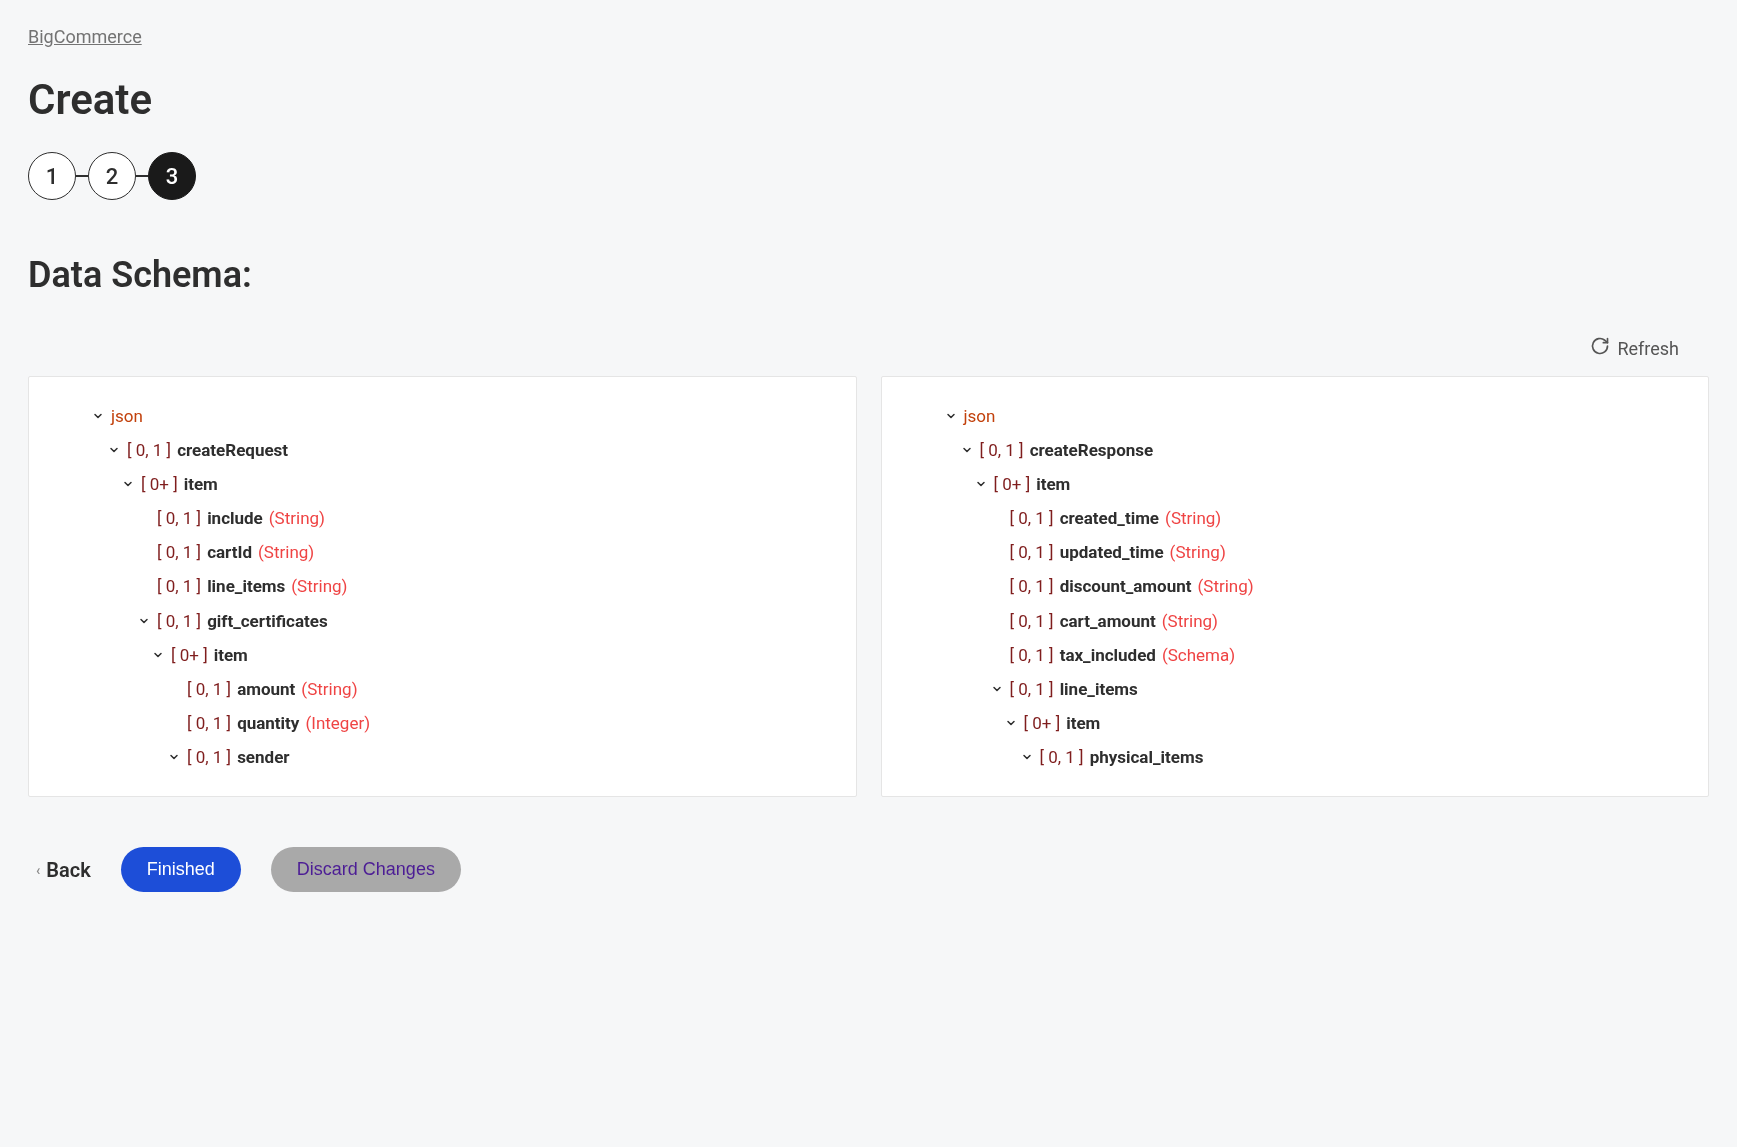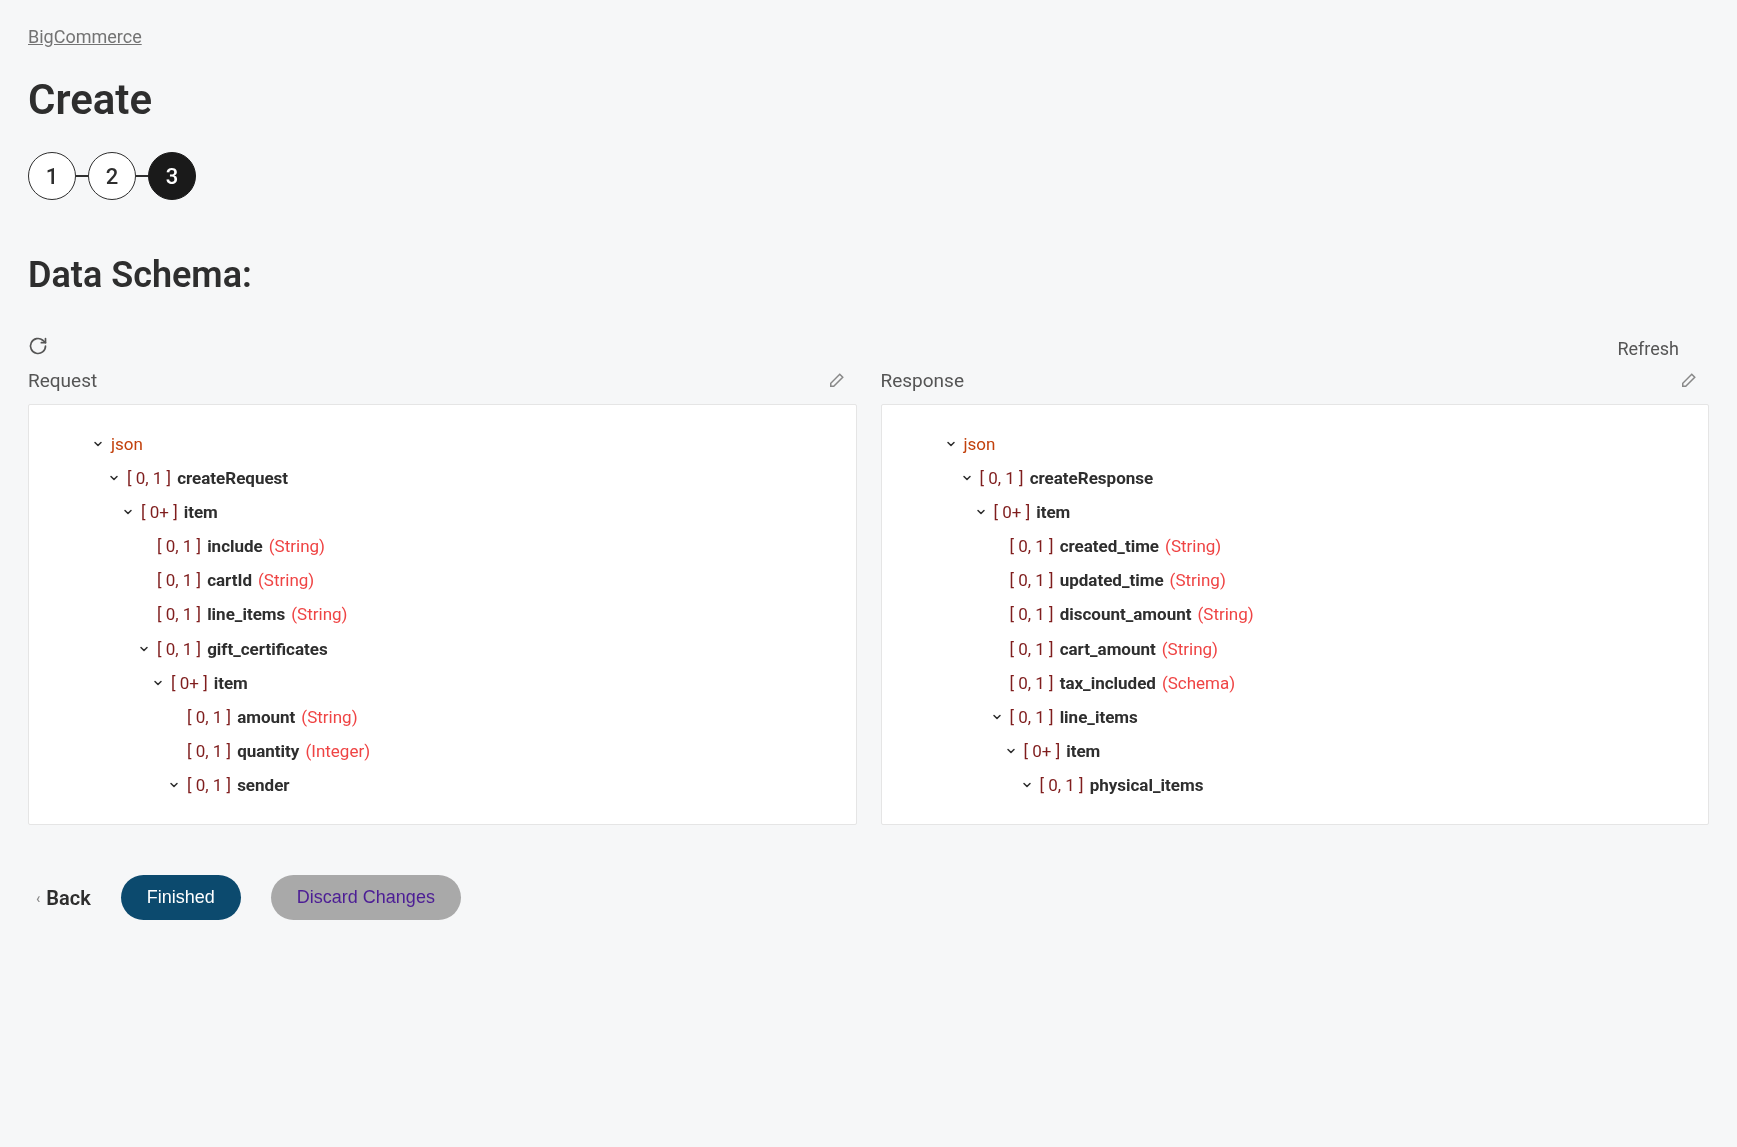--- a/index.html
+++ b/index.html
@@ -50,24 +50,24 @@
       height: 1.5px;
       background: #2e2e2e;
     }
     h2.section-title {
       font-size: 36px;
       font-weight: 600;
       margin-bottom: 40px;
     }
     .refresh-row {
       display: flex;
-      justify-content: space-between;
+      justify-content: flex-end;
       align-items: center;
       gap: 7px;
-      margin-bottom: 9px;
+      margin-bottom: 16px;
       padding-right: 30px;
       font-size: 18px;
       color: #555;
     }
     .refresh-row svg { width: 20px; height: 20px; }
     .panels {
       display: flex;
       gap: 24px;
       align-items: flex-start;
     }
@@ -132,21 +132,21 @@
     }
     .back-link .arr { font-size: 14px; color: #888; }
     .btn {
       border: none;
       border-radius: 999px;
       padding: 12px 26px;
       font-size: 18px;
       font-weight: 500;
       cursor: pointer;
     }
-    .btn-primary { background: #0c4a6e; color: #fff; }
+    .btn-primary { background: #1d4ed8; color: #fff; }
     .btn-secondary { background: #a9a9a9; color: #4c1d95; }
   </style>
 </head>
 <body>
 
 
 
 <a class="breadcrumb">BigCommerce</a>
 
 <h1 class="page-title">Create</h1>
@@ -166,28 +166,20 @@
     <svg viewBox="0 0 24 24" fill="none" stroke="#555" stroke-width="2" stroke-linecap="round" stroke-linejoin="round">
         <path d="M21 12a9 9 0 1 1-3.2-6.9L21 8"></path>
         <path d="M21 3v5h-5"></path>
       </svg>
   </span>
   <span>Refresh</span>
 </div>
 
 <div class="panels">
   <div class="panel-col">
-    <div class="panel-header">
-      <span class="lbl">Request</span>
-      <span class="pencil">
-        <svg viewBox="0 0 24 24" fill="none" stroke="currentColor" stroke-width="2">
-            <path d="M17 3l4 4-12 12H5v-4L17 3z"></path>
-          </svg>
-      </span>
-    </div>
     <div class="panel" id="request-panel">
         <div class="node indent-0">
           <span class="chev">
             <svg viewBox="0 0 24 24" fill="none" stroke="#2e2e2e" stroke-width="3" stroke-linecap="round" stroke-linejoin="round">
               <polyline points="6 9 12 15 18 9"></polyline>
             </svg>
           </span>
           <span class="root-label">json</span>
         </div>
         <div class="node indent-1">
@@ -261,28 +253,20 @@
             <svg viewBox="0 0 24 24" fill="none" stroke="#2e2e2e" stroke-width="3" stroke-linecap="round" stroke-linejoin="round">
               <polyline points="6 9 12 15 18 9"></polyline>
             </svg>
           </span>
           <span class="card">[ 0, 1 ] </span>
           <span class="name">sender</span>
         </div>
       </div>
   </div>
   <div class="panel-col">
-    <div class="panel-header">
-      <span class="lbl">Response</span>
-      <span class="pencil">
-        <svg viewBox="0 0 24 24" fill="none" stroke="currentColor" stroke-width="2">
-            <path d="M17 3l4 4-12 12H5v-4L17 3z"></path>
-          </svg>
-      </span>
-    </div>
     <div class="panel" id="response-panel">
         <div class="node indent-0">
           <span class="chev">
             <svg viewBox="0 0 24 24" fill="none" stroke="#2e2e2e" stroke-width="3" stroke-linecap="round" stroke-linejoin="round">
               <polyline points="6 9 12 15 18 9"></polyline>
             </svg>
           </span>
           <span class="root-label">json</span>
         </div>
         <div class="node indent-1">

